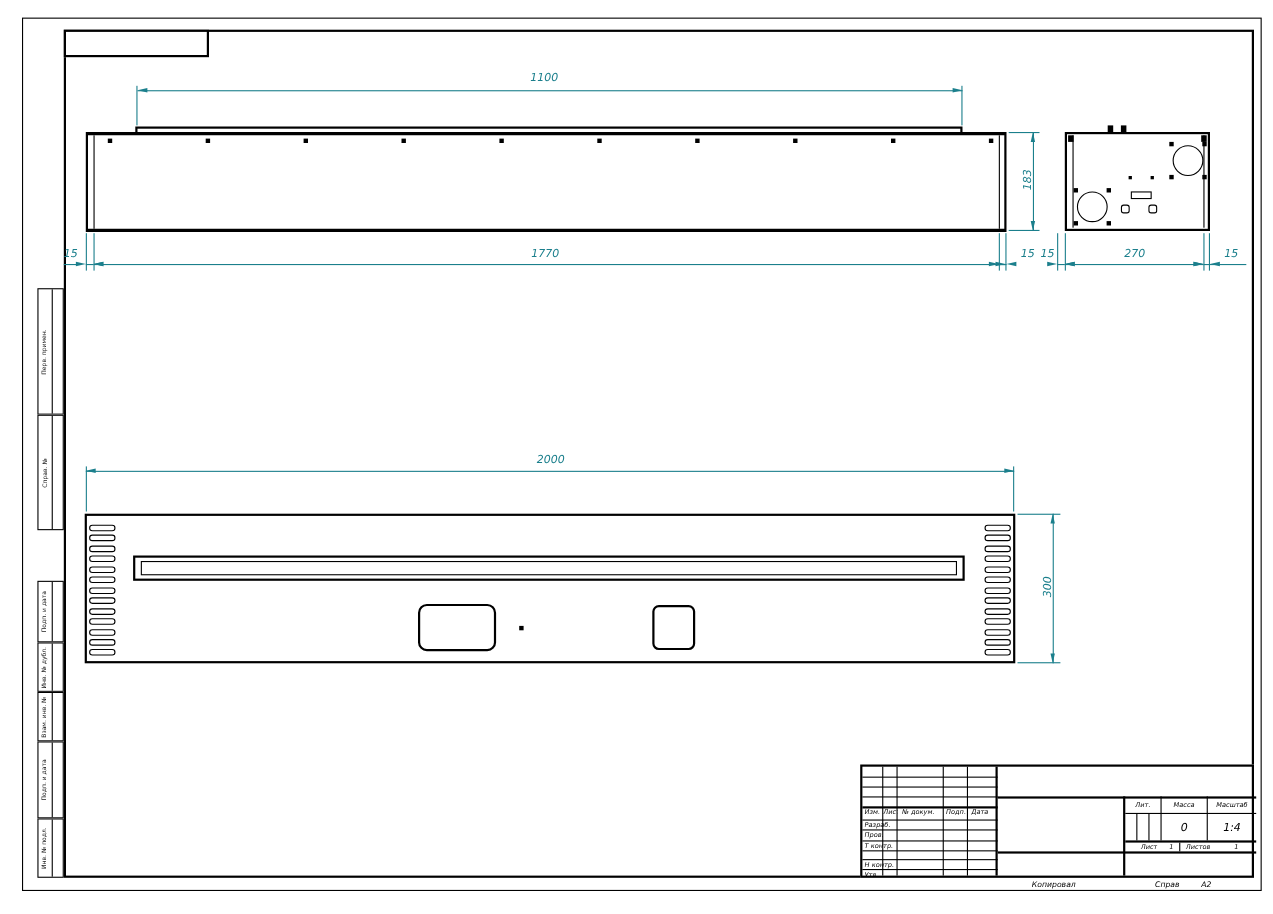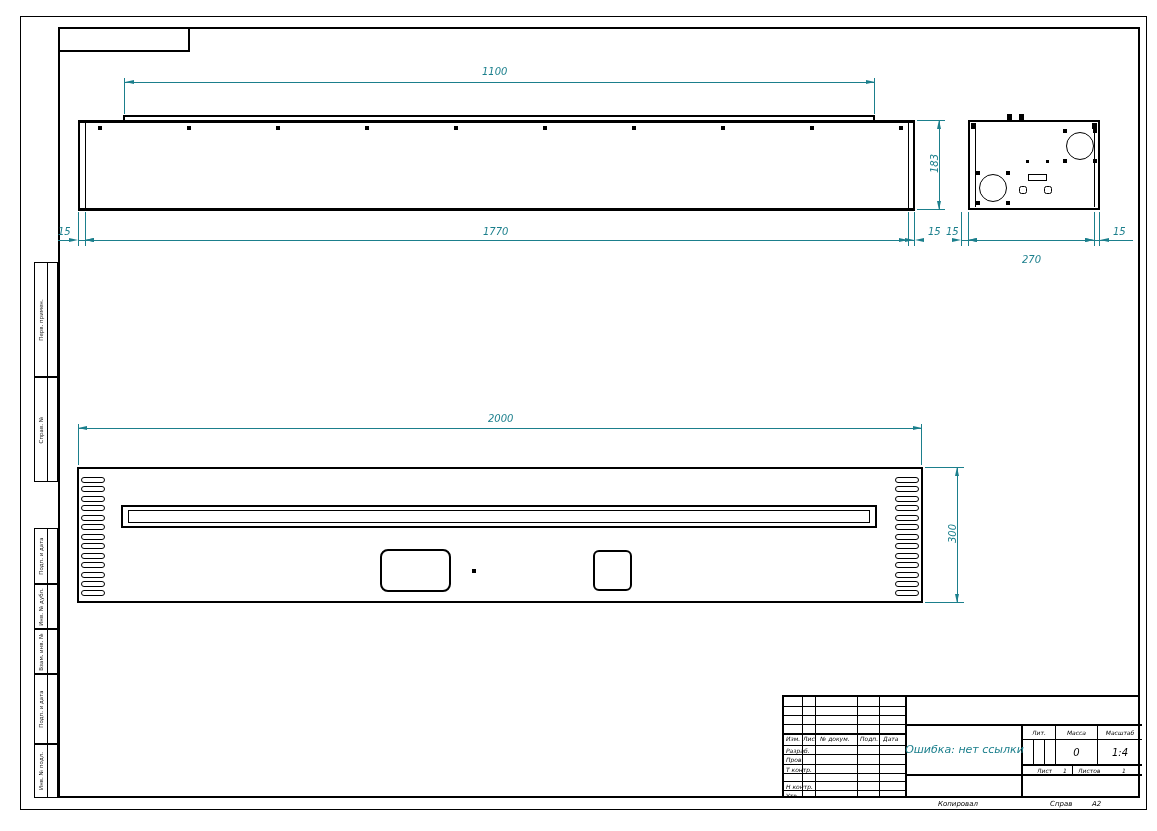--- a/index.html
+++ b/index.html
@@ -179,21 +179,21 @@
   <div class="dlabel" style="left:928px;top:226px;">15</div>
   <div class="dim-h out" style="left:961px;top:240px;width:7px;">
       <span class="a l"></span>
       <span class="a r"></span>
     </div>
   <div class="dlabel" style="left:946px;top:226px;">15</div>
   <div class="dim-h" style="left:968px;top:240px;width:126px;">
       <span class="a l"></span>
       <span class="a r"></span>
     </div>
-  <div class="dlabel" style="left:1022px;top:226px;margin-top:28px;">270</div>
+  <div class="dlabel" style="left:1022px;top:226px;">270</div>
   <div class="dim-h out" style="left:1094px;top:240px;width:6px;">
       <span class="a l"></span>
       <span class="a r"></span>
     </div>
   <div class="tln" style="left:1100px;top:240px;width:33px;height:1px;"></div>
   <div class="dlabel" style="left:1113px;top:226px;">15</div>
 
   <div class="abs" style="left:77px;top:467px;width:846px;height:136px;border:2.5px solid #000;background:#fff;"></div>
   <div id="louvers-left" class="abs" style="left:0;top:0;">
       <div class="louver" style="left:81px;top:477px;"></div>
@@ -283,21 +283,20 @@
     <div class="hl" style="left:239px;top:42px;width:119px;height:1px;"></div>
     <div class="hl" style="left:239px;top:67px;width:119px;height:2px;"></div>
     <div class="hl" style="left:123px;top:77px;width:235px;height:2px;"></div>
     <div class="vl" style="left:249px;top:43px;width:1px;height:24px;"></div>
     <div class="vl" style="left:260px;top:43px;width:1px;height:24px;"></div>
     <div class="vl" style="left:271px;top:27px;width:1px;height:40px;"></div>
     <div class="vl" style="left:313px;top:27px;width:1px;height:40px;"></div>
     <div class="vl" style="left:288px;top:69px;width:1px;height:8px;"></div>
 
 
-    <div class="ctr" style="position:absolute;left:125px;top:29px;width:111px;height:47px;font-size:11px;font-style:italic;color:var(--accent);white-space:nowrap;">Ошибка: нет ссылки</div>
 
     <div class="cellt ctr" style="left:239px;top:29px;width:32px;height:12px;">Лит.</div>
     <div class="cellt ctr" style="left:272px;top:29px;width:41px;height:12px;">Масса</div>
     <div class="cellt ctr" style="left:314px;top:29px;width:44px;height:12px;">Масштаб</div>
     <div class="ctr" style="position:absolute;left:272px;top:43px;width:41px;height:24px;font-size:10px;font-style:italic;">0</div>
     <div class="ctr" style="position:absolute;left:314px;top:43px;width:44px;height:24px;font-size:10px;font-style:italic;">1:4</div>
 
     <div class="cellt" style="left:253px;top:70px;">Лист</div>
     <div class="cellt" style="left:279px;top:70px;">1</div>
     <div class="cellt" style="left:294px;top:70px;">Листов</div>

